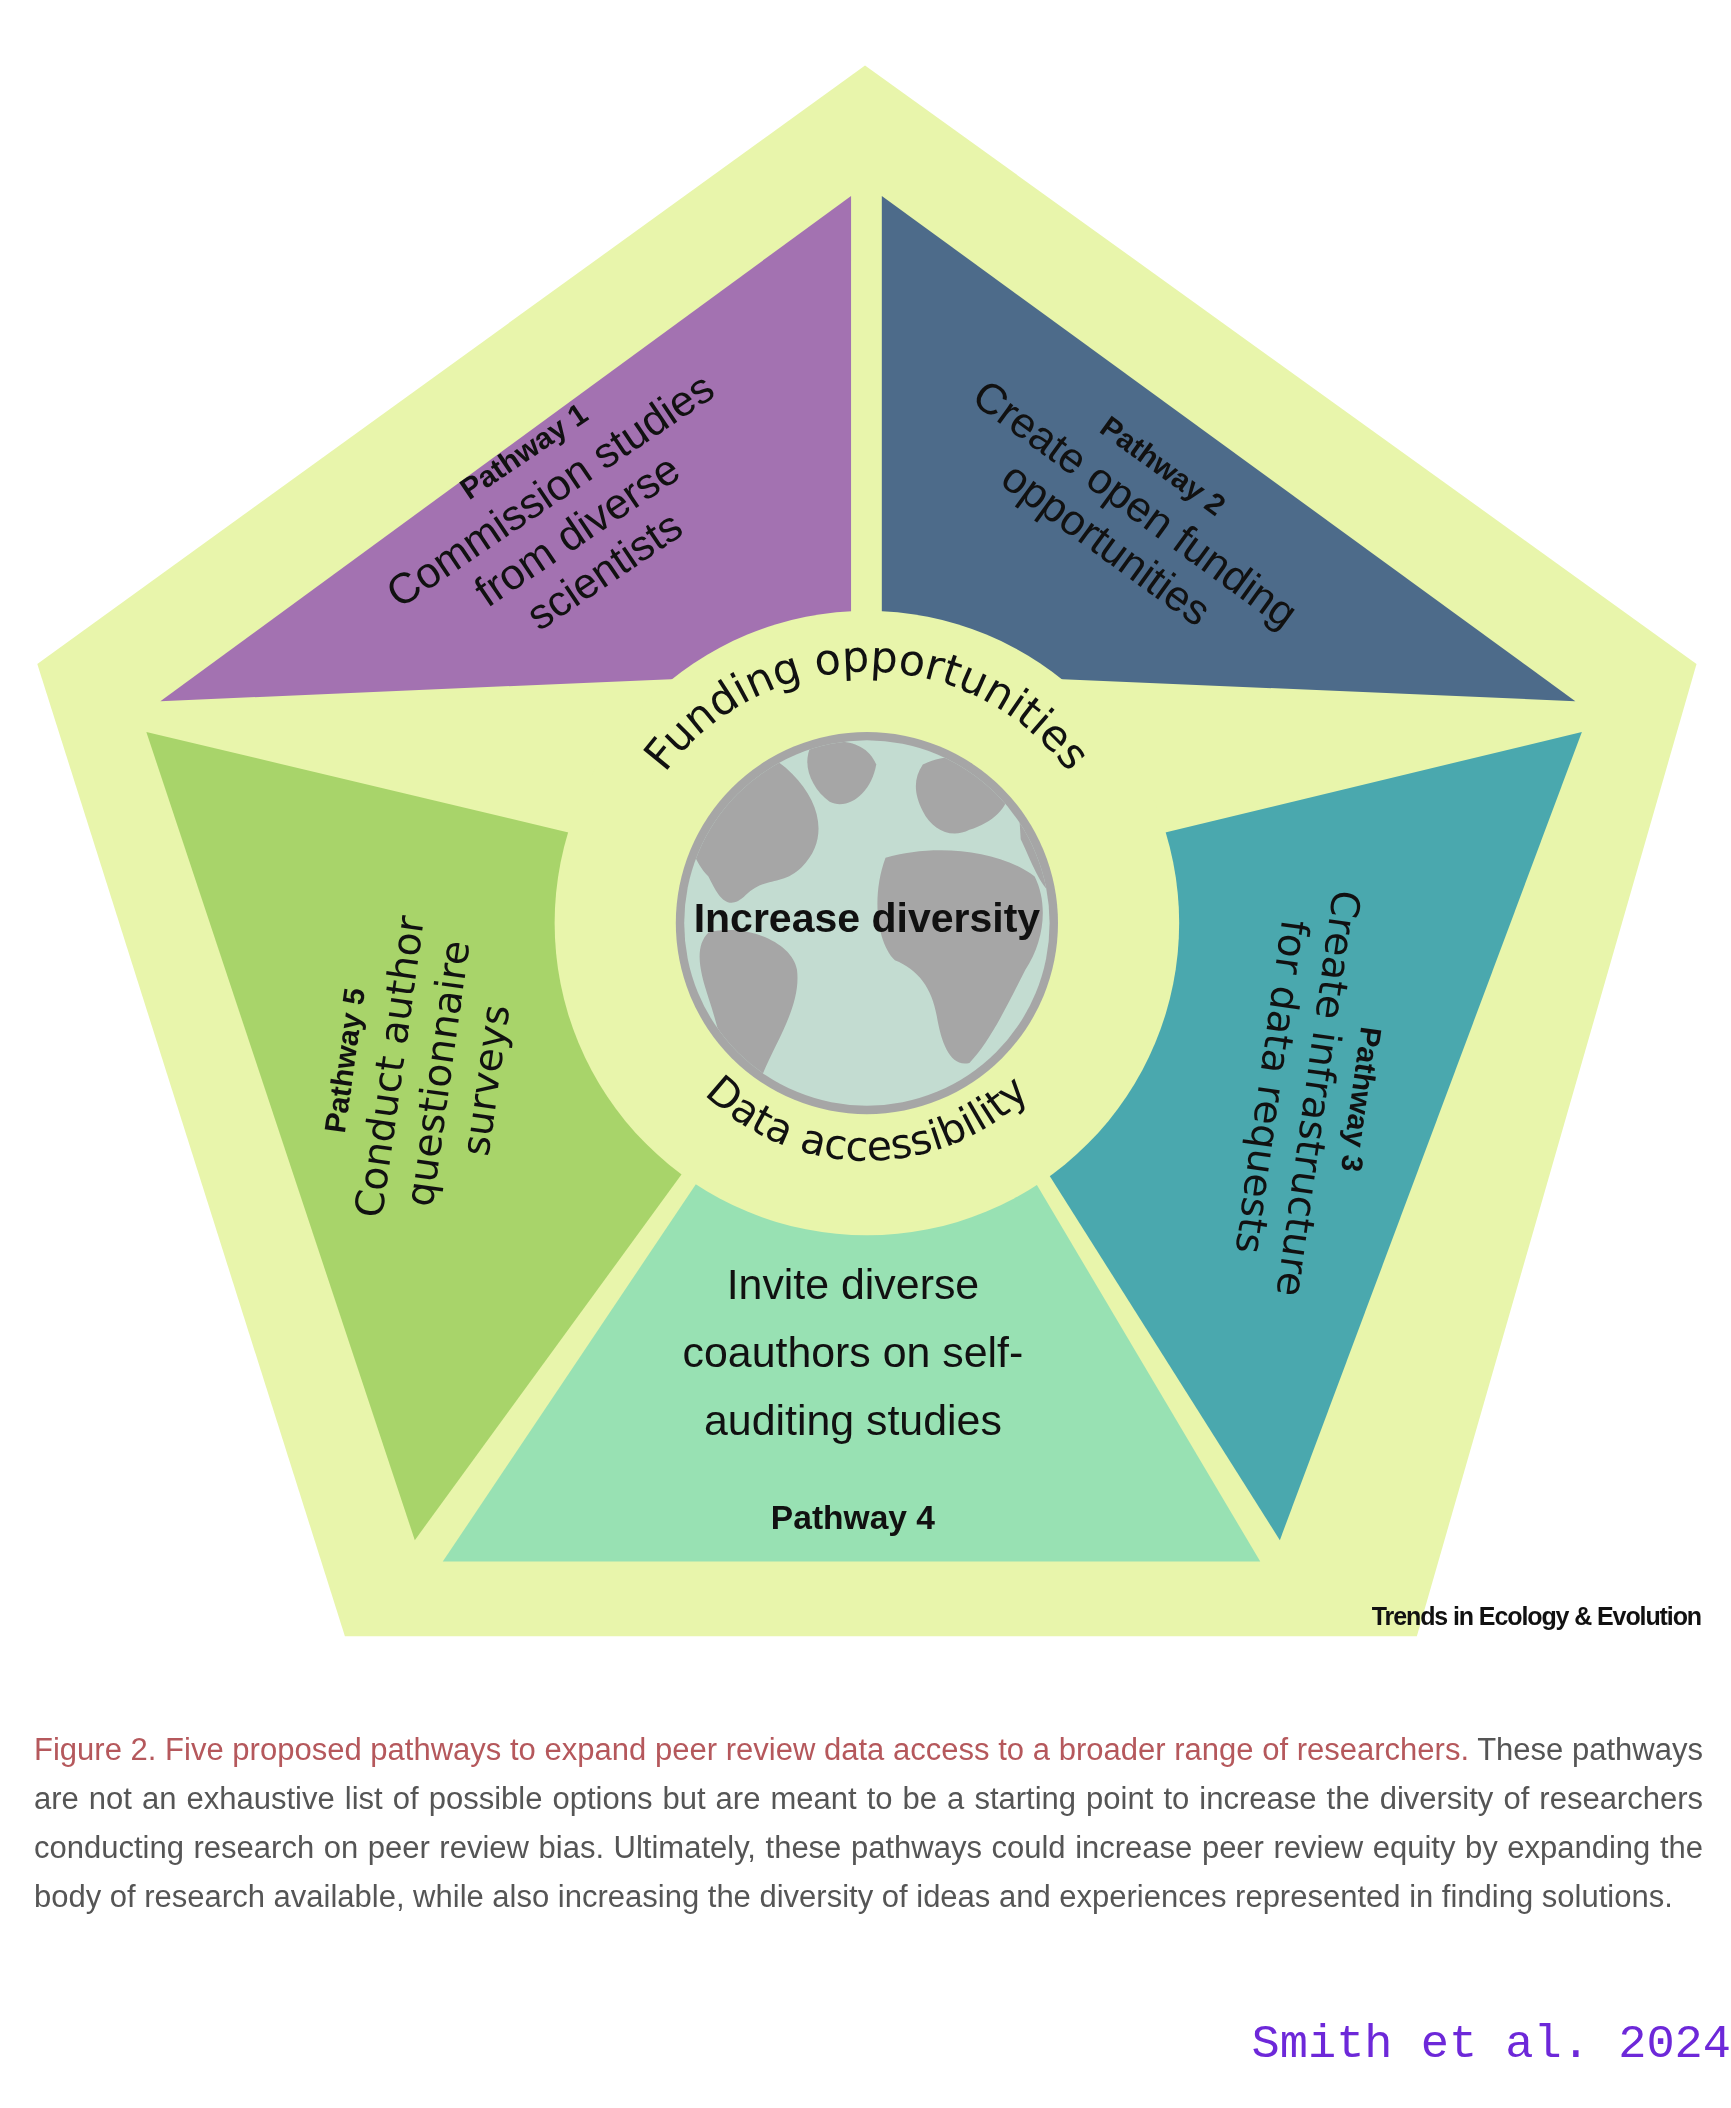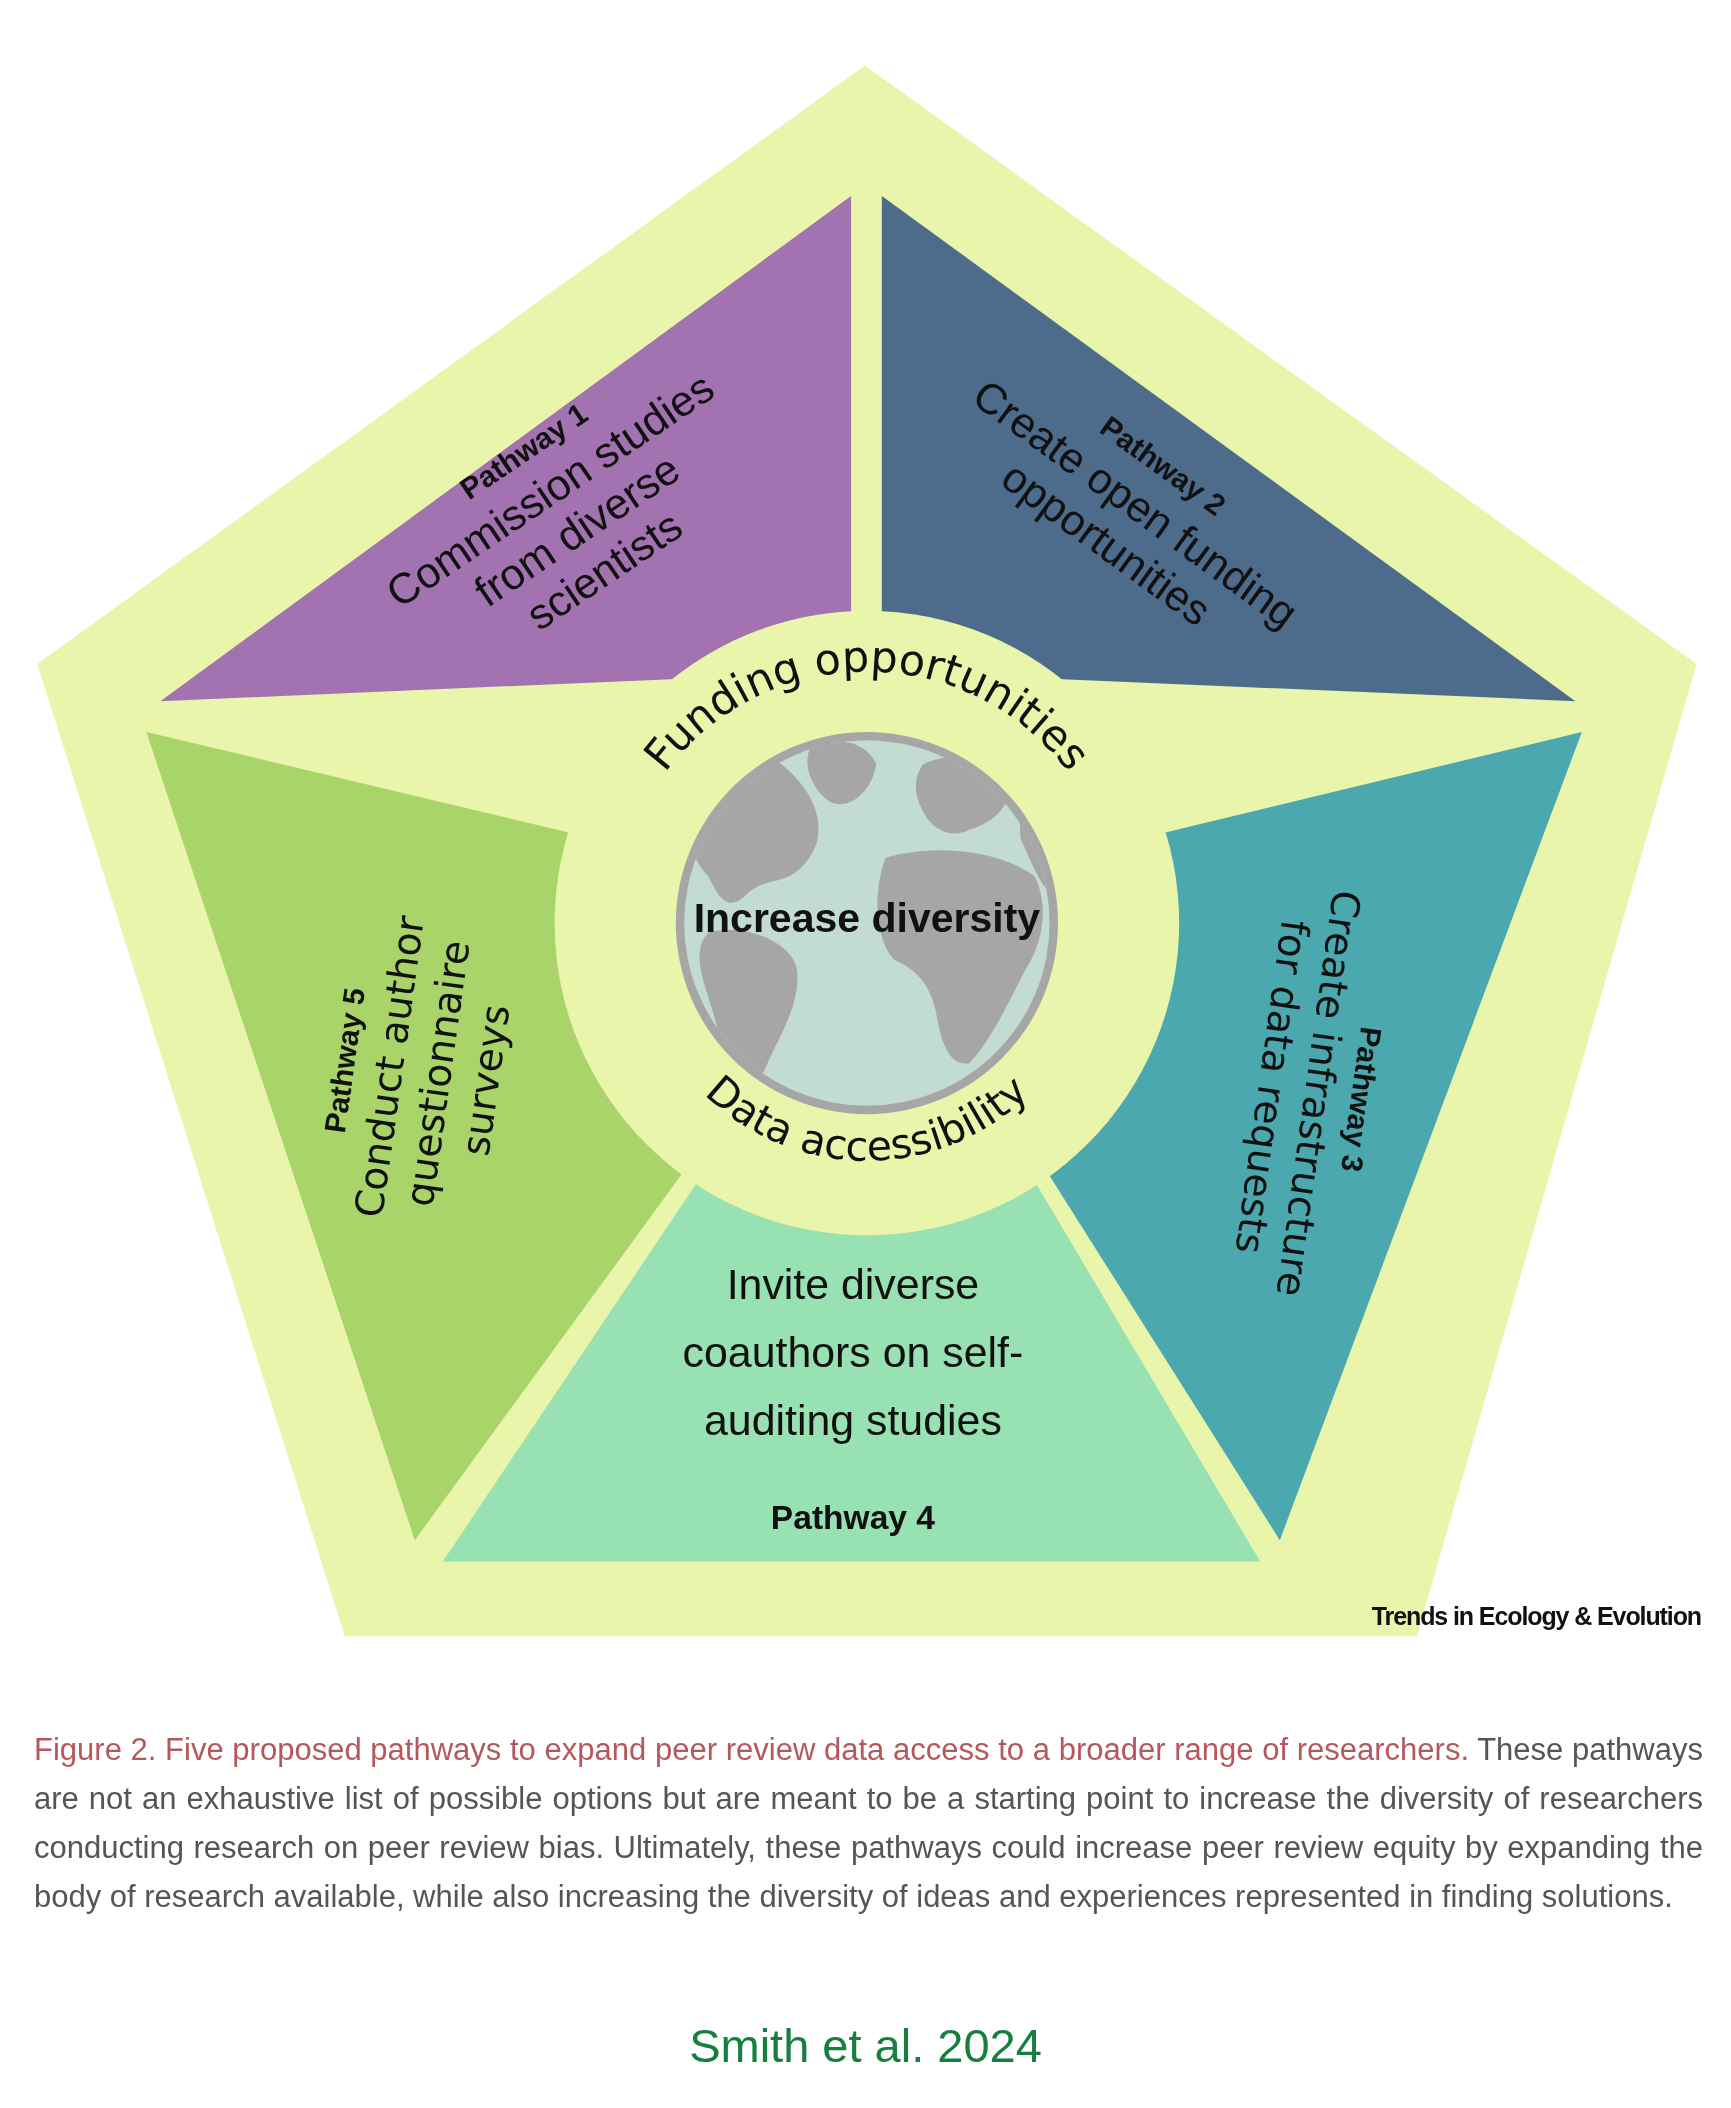--- a/index.html
+++ b/index.html
@@ -4,21 +4,21 @@
 <style>
   html, body { margin: 0; padding: 0; background: #ffffff; }
   body { width: 1731px; height: 2109px; position: relative; overflow: hidden; font-family: "Liberation Sans", sans-serif; }
   #diagram { position: absolute; left: 0; top: 0; }
   .label { font-family: "Liberation Sans", sans-serif; fill: #111; }
   .bold { font-weight: bold; }
   .ring { font-family: "DejaVu Sans", sans-serif; fill: #111; }
   #journal { position: absolute; right: 30px; top: 1602px; font-family: "Liberation Sans", sans-serif; font-weight: bold; font-size: 25px; color: #111; letter-spacing: -1.1px; }
   #caption { position: absolute; left: 34px; top: 1725px; width: 1669px; font-family: "Liberation Sans", sans-serif; font-size: 31px; line-height: 49px; color: #555; text-align: justify; }
   #caption .fig { color: #b5585c; font-size: 31px; }
-  #citation { position: absolute; left: 0; width: 1731px; top: 2018px; text-align: center; font-family: Liberation Sans, sans-serif; font-size: 47px; color: #15803d; }
+  #citation { position: absolute; left: 0; width: 1731px; top: 2018px; text-align: right; font-family: Liberation Mono, monospace; font-size: 47px; color: #6d28d9; }
 </style>
 </head>
 <body>
 
 <svg id="diagram" width="1731" height="1669" viewBox="0 0 1857 1790">
   <defs>
     <path id="arcTop" d="M 660 990 A 270 270 0 0 1 1200 990"></path>
     <path id="arcBottom" d="M 690 1065 A 250 250 0 0 0 1170 1065"></path>
     <clipPath id="globeClip">
         <circle cx="930" cy="990" r="196"></circle>

